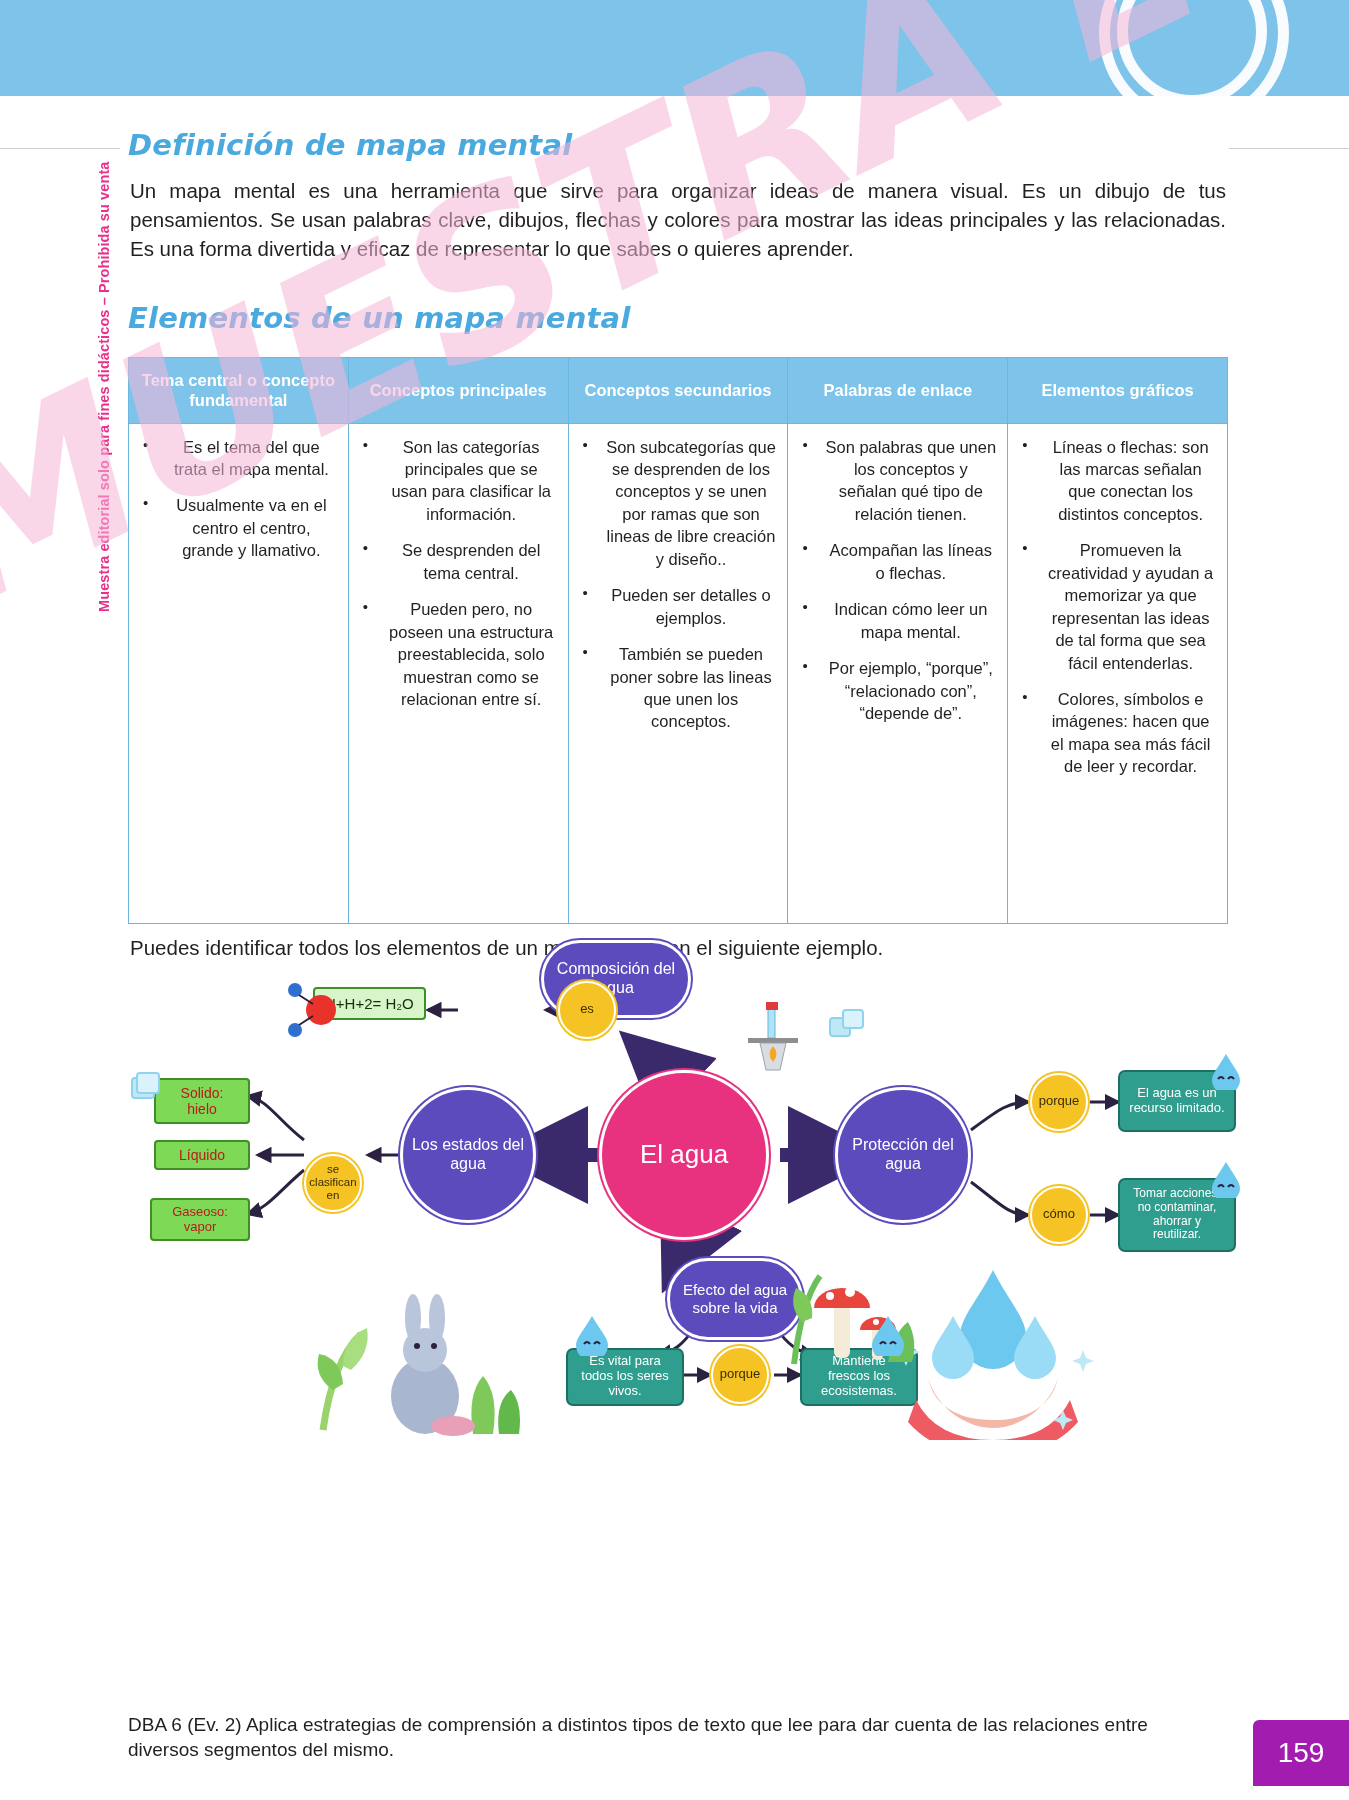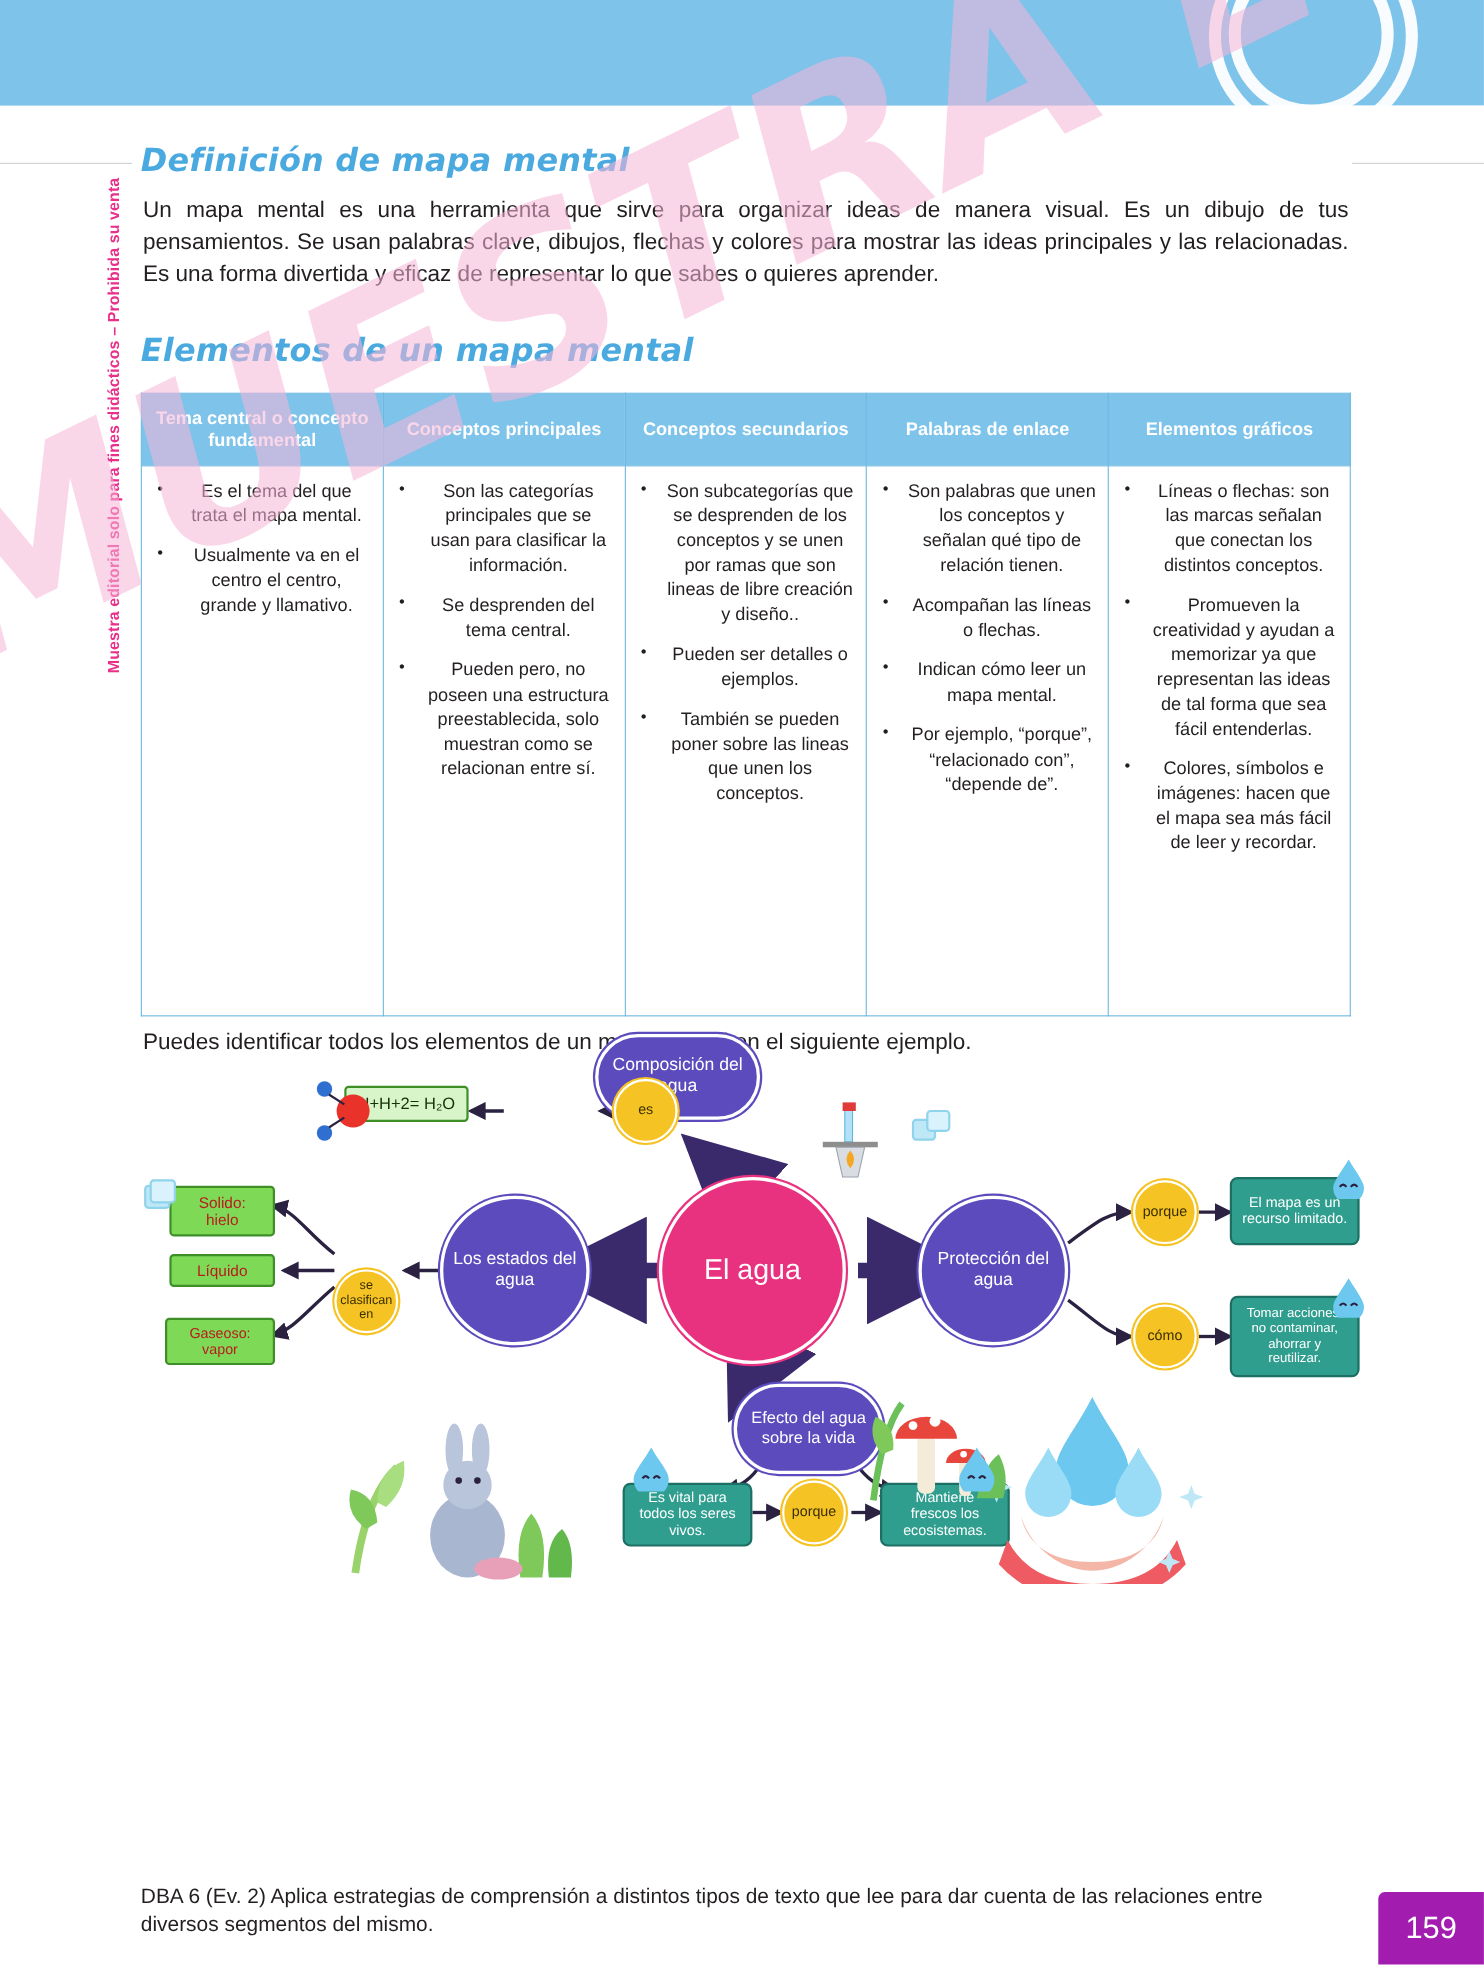--- a/index.html
+++ b/index.html
@@ -394,21 +394,21 @@
     <div class="node branch" style="left:272px; top:117px;">Los estados del agua</div>
     <div class="node link small" style="left:176px; top:156px;margin-top:28px;">se clasifican en</div>
 
     <div class="node green-box" style="left:26px; top:108px; width:96px;">Solido: hielo</div>
     <div class="node green-box" style="left:26px; top:170px; width:96px;">Líquido</div>
     <div class="node green-box" style="left:22px; top:228px; width:100px; font-size:13px;">Gaseoso: vapor</div>
 
     <div class="node branch" style="left:707px; top:117px;">Protección del agua</div>
     <div class="node link" style="left:902px; top:103px;">porque</div>
     <div class="node link" style="left:902px; top:216px;">cómo</div>
-    <div class="node teal-box" style="left:990px; top:100px; width:118px; height:62px;">El mapa es un recurso limitado.</div>
+    <div class="node teal-box" style="left:990px; top:100px; width:118px; height:62px;">El agua es un recurso limitado.</div>
     <div class="node teal-box" style="left:990px; top:208px; width:118px; height:74px; font-size:12px;">Tomar acciones: no contaminar, ahorrar y reutilizar.</div>
 
     <div class="node branch" style="left:539px; top:288px; width:136px; height:82px; border-radius:44px; font-size:15px;">Efecto del agua sobre la vida</div>
     <div class="node teal-box" style="left:438px; top:378px; width:118px; height:58px;">Es vital para todos los seres vivos.</div>
     <div class="node link" style="left:583px; top:376px;">porque</div>
     <div class="node teal-box" style="left:672px; top:378px; width:118px; height:58px;">Mantiene frescos los ecosistemas.</div>
 
     <svg style="position:absolute; left:155px; top:6px;" width="60" height="70">
       <circle cx="38" cy="34" r="15" fill="#e8322a"></circle>
       <circle cx="12" cy="14" r="7" fill="#2f6fd0"></circle>

